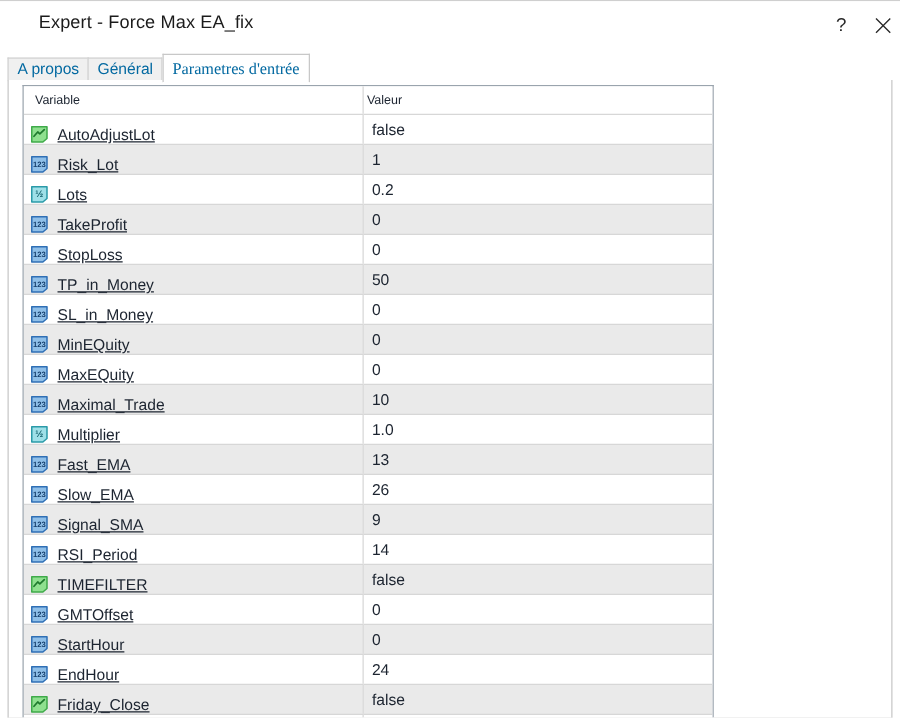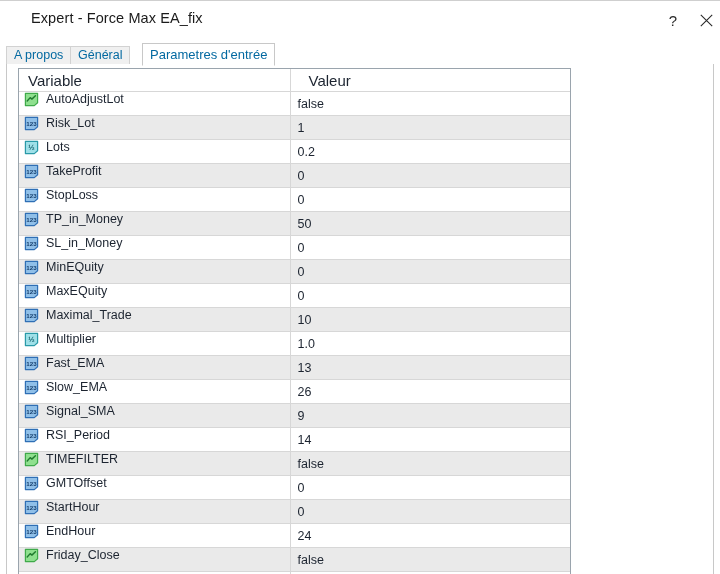--- a/index.html
+++ b/index.html
@@ -92,21 +92,21 @@
     height: 23px;
     background: #ffffff;
     border: 1px solid #c8c8c8;
     border-bottom: 1px solid #ffffff;
     line-height: 21px;
     font-size: 13px;
     z-index: 3;
   }
   #tab-a-propos { left: 0px; }
   #tab-general  { left: 64px; }
-  #tab-params   { left: 136px; }
+  #tab-params   { left: 124px; font-family: Liberation Serif, serif; }
 
   
   #tabpage {
     position: absolute;
     left: 6px;
     top: 63px;
     width: 708px;
     height: 511px;
     box-sizing: border-box;
     background: #ffffff;
@@ -139,26 +139,26 @@
   table#param-grid col.c-val { width: 280px; }
 
   #param-grid thead th {
     height: 22px;
     background: #ffffff;
     font-weight: normal;
     text-align: left;
     color: #1c2430;
     border-bottom: 1px solid #d7d7d7;
     padding: 0;
-    font-size: 15px;
+    font-size: 10px;
     vertical-align: middle;
   }
   #param-grid thead th.h-var { padding-left: 9px; }
   #param-grid thead th.h-val {
-    padding-left: 18px;
+    padding-left: 3px;
     border-left: 1px solid #d7d7d7;
   }
 
   #param-grid tbody tr { height: 23px; }
   #param-grid tbody tr.odd  { background: #ffffff; }
   #param-grid tbody tr.even { background: #eaeaea; }
 
   #param-grid tbody td {
     padding: 0;
     border-bottom: 1px solid #d7d7d7;
@@ -166,23 +166,24 @@
     height: 23px;
   }
   #param-grid tbody td.cell-var { padding-left: 5px; }
   #param-grid tbody td.cell-val {
     padding-left: 7px;
     border-left: 1px solid #d7d7d7;
   }
 
   .var-cell-inner {
     display: flex;
-    align-items: flex-start;
+    align-items: flex-end;
     gap: 7px;
     height: 23px;
+    text-decoration: underline;
   }
   .var-label { white-space: nowrap; }
   .val-text  { white-space: nowrap; }
 
   
   .type-icon {
     flex: 0 0 auto;
     width: 15px;
     height: 15px;
     display: block;

